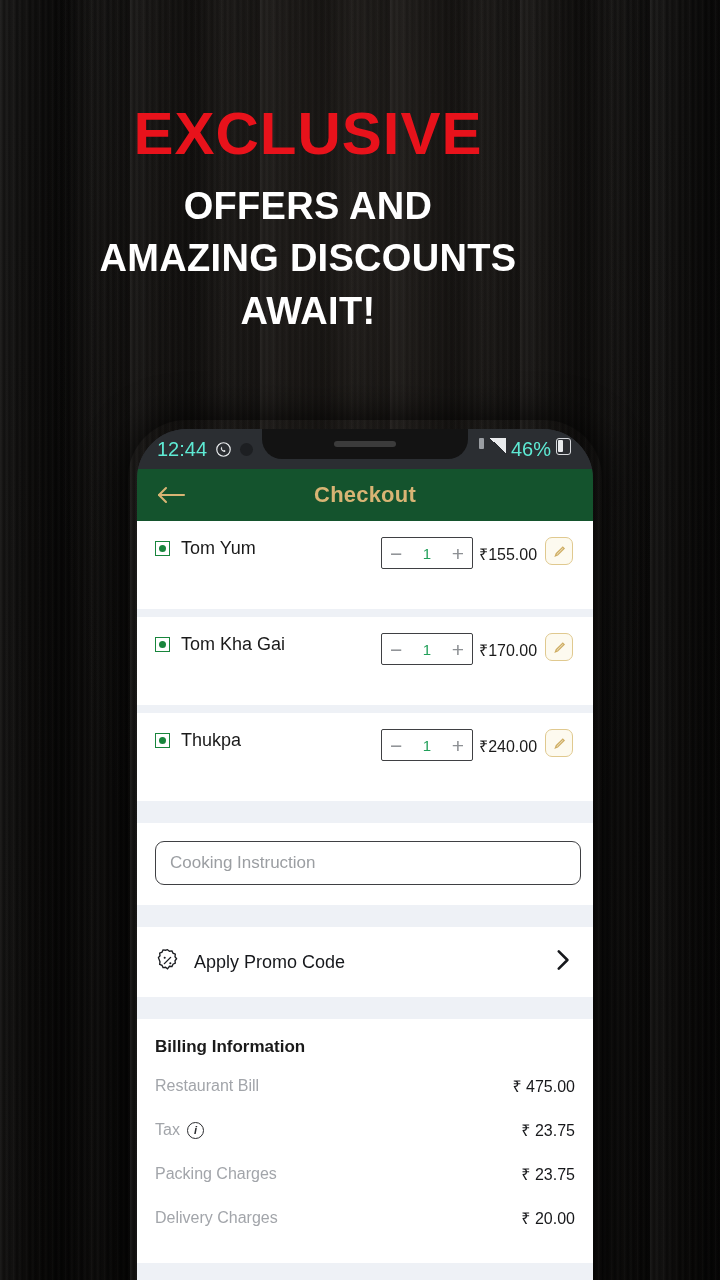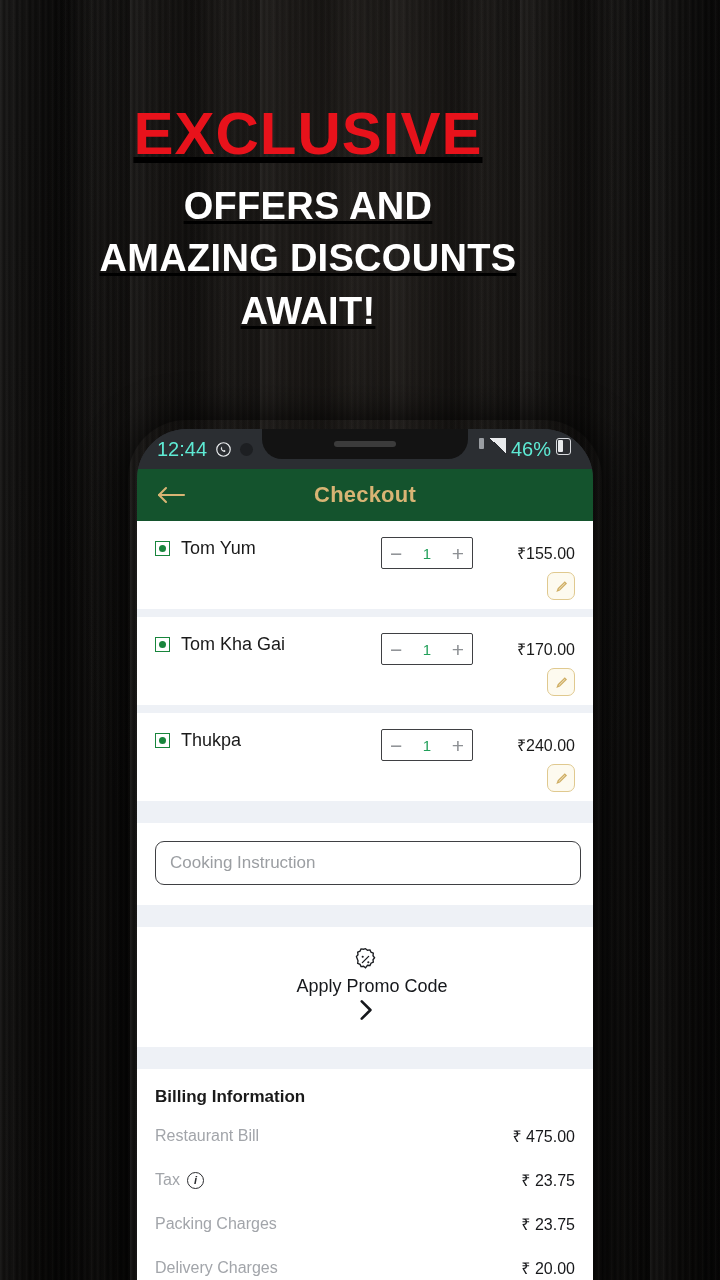--- a/index.html
+++ b/index.html
@@ -30,21 +30,21 @@
       linear-gradient(180deg,#121110 0%,#0d0c0b 45%,#0a0908 100%);
   }
   #wood-bg::after{
     content:"";position:absolute;inset:0;
     background:radial-gradient(ellipse at 50% 18%, rgba(70,62,55,0.30) 0%, rgba(0,0,0,0) 62%);
   }
 
   
   #headline {
     position:absolute; top:104px; left:0; width:616px;
-    text-align:center; z-index:4;text-decoration:underline;
+    text-align:center; z-index:4;
   }
   .hl-ex {
     display:block;
     font-size:60px; font-weight:bold; letter-spacing:1px;
     color:#e8121b; line-height:1.0; margin-bottom:16px;
   }
   .hl-line {
     display:block;
     font-size:38px; font-weight:bold; color:#ffffff;
     line-height:1.38; letter-spacing:0.3px;
@@ -134,21 +134,21 @@
   .stepper {
     border:1.6px solid #3f4043; border-radius:2px;
     width:92px; height:32px;
     display:flex; align-items:center; justify-content:space-between;
     padding:0 8px; flex:0 0 auto;
   }
   .step-btn { color:#8d9094; font-size:21px; line-height:1; user-select:none; }
   .step-qty { color:#22a05a; font-size:15px; }
   .price-col {
     flex:0 0 auto; width:96px; text-align:right;
-    display:flex; flex-direction:column; align-items:flex-end; gap:8px;
+    display:flex; flex-direction:row; align-items:flex-end; gap:8px;
     margin-left:6px;
   }
   .item-price { font-size:16px; color:#1a1a1a; margin-top:5px; }
   .edit-btn {
     width:28px;height:28px;border:1.4px solid #e0c98f;border-radius:7px;
     background:#fdfaef; display:flex; align-items:center; justify-content:center;
   }
 
   
   .instr-card { padding:18px 12px 20px 18px; }
@@ -156,21 +156,21 @@
     width:100%; height:44px;
     border:1.6px solid #3f4043; border-radius:9px;
     background:#fff; padding:0 14px;
     font-family:"Liberation Sans", sans-serif; font-size:17px; color:#8a8d91;
     outline:none;
   }
   .instr-input::placeholder { color:#9b9ea2; }
 
   
   .promo-row {
-    padding:20px 18px; display:flex; align-items:center;flex-direction:column;
+    padding:20px 18px; display:flex; align-items:center;
   }
   .promo-label { margin-left:14px; font-size:18px; color:#16181c; flex:1; font-weight:500; }
 
   
   .billing-card { padding:18px 18px 12px 18px; }
   .billing-title { font-size:17px; font-weight:bold; color:#1a1a1a; margin-bottom:18px; }
   .bill-row {
     display:flex; align-items:center; justify-content:space-between;
     margin-bottom:22px;
   }

